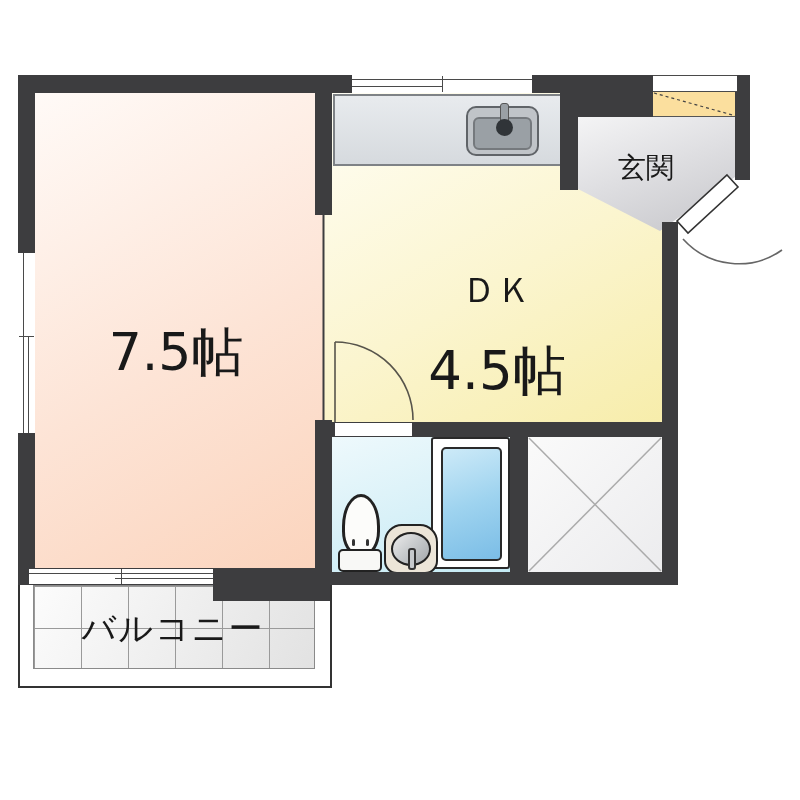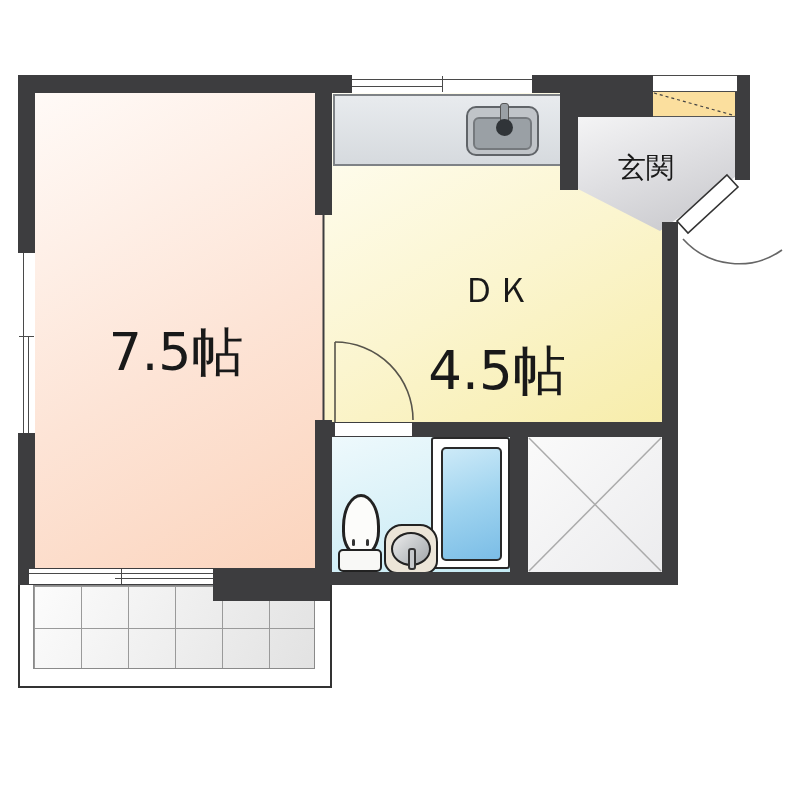--- a/index.html
+++ b/index.html
@@ -113,20 +113,21 @@
 
   <div class="win" style="left:335px;top:423px;width:77px;height:13px;"></div>
 
   <div class="lbl" style="left:176px;top:352px;font-size:52px;">7.5帖</div>
 
   <div class="lbl" style="left:497px;top:290px;font-size:35px;text-align:right;">ＤＫ</div>
   <div class="lbl" style="left:497px;top:342px;font-size:53px;margin-top:28px;">4.5帖</div>
 
   <div class="lbl" style="left:646px;top:168px;font-size:28px;">玄関</div>
 
+  <div class="lbl" style="left:173px;top:628px;font-size:34px;letter-spacing:2px;">バルコニー</div>
 
   <svg class="overlay" width="800" height="800" viewBox="0 0 800 800">
 
     <line x1="323.5" y1="215" x2="323.5" y2="421" stroke="#3d3d3f" stroke-width="2"></line>
 
     <line x1="335" y1="422" x2="335" y2="342" stroke="#57544b" stroke-width="1.6"></line>
     <path d="M 335,342 A 78 78 0 0 1 413,420" fill="none" stroke="#57544b" stroke-width="1.6"></path>
 
     <polygon points="727,175 738,187 688,233 677,221" fill="#fff" stroke="#333" stroke-width="1.6"></polygon>
     <path d="M 683,239 A 75 75 0 0 0 782,250" fill="none" stroke="#666" stroke-width="1.6"></path>

